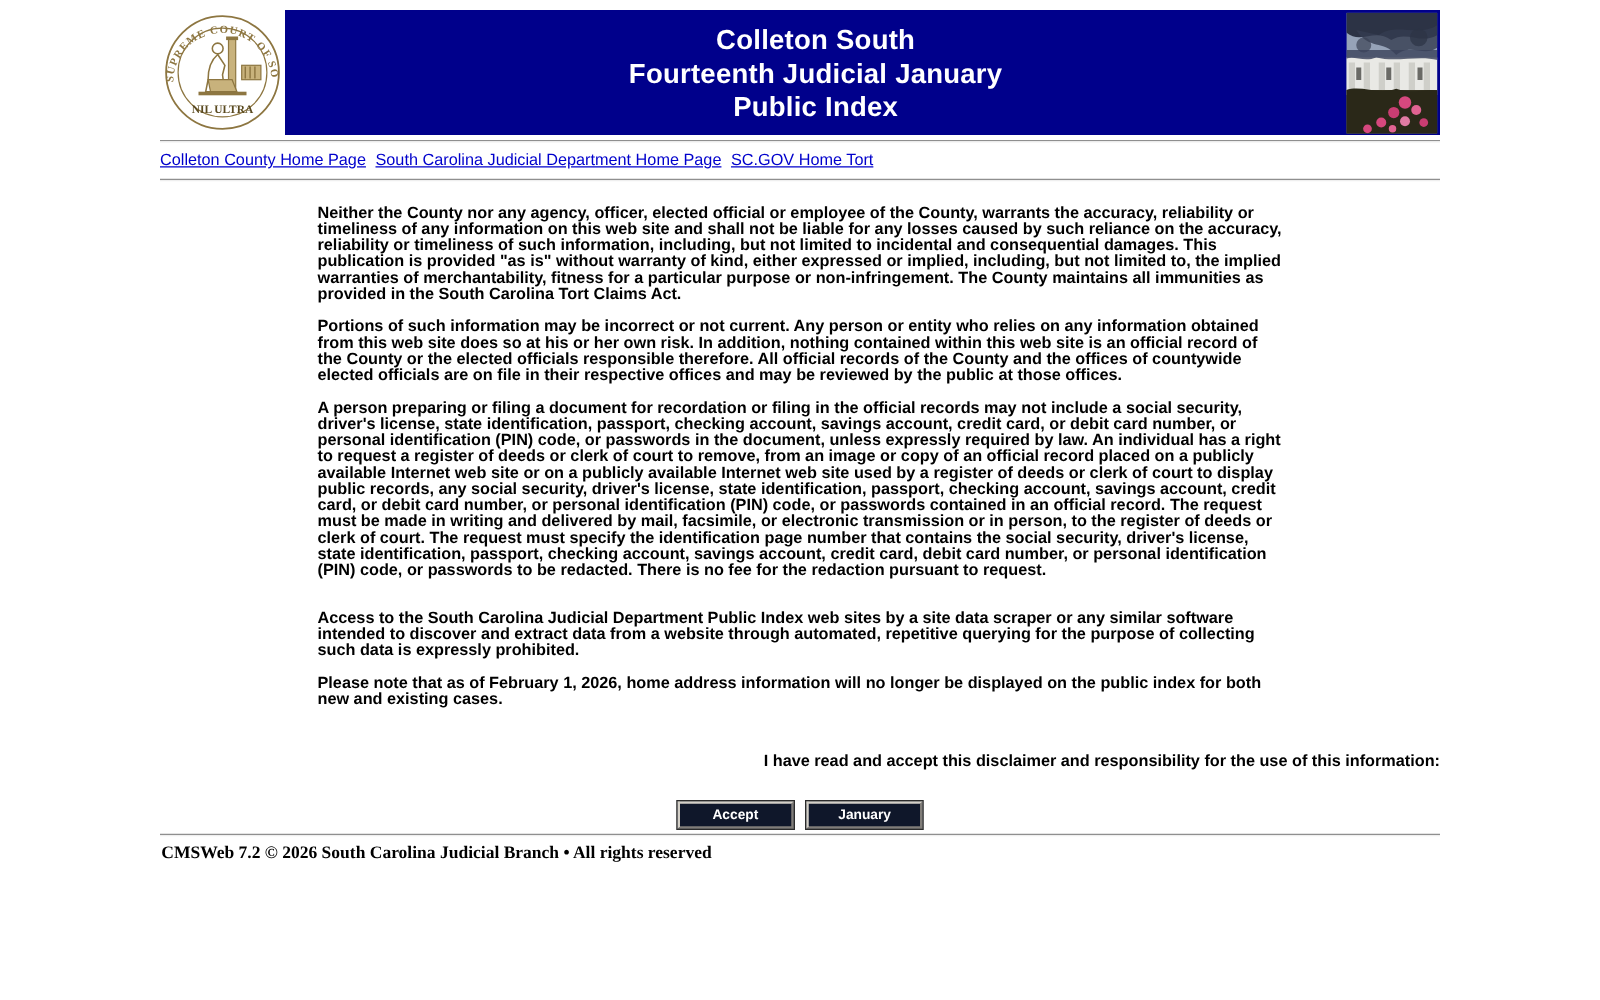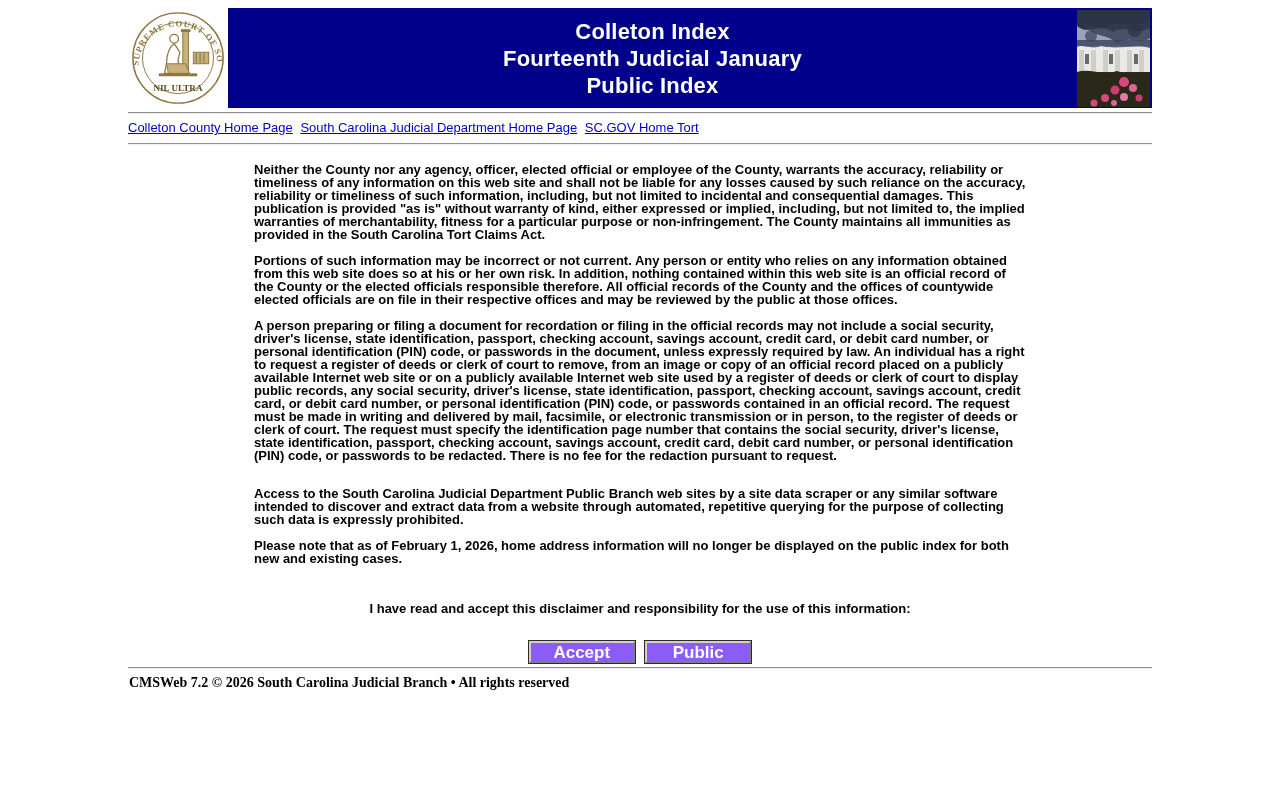--- a/index.html
+++ b/index.html
@@ -72,38 +72,38 @@
     width: 772px;
     margin: 18px auto 0 auto;
     font-size: 13px;
     font-weight: bold;
     color: #000000;
     line-height: 13px;
   }
   .content p { margin: 0 0 13px 0; }
   .content p.extra-gap { margin-top: 25px; }
   .prompt {
-    text-align: center;
+    text-align: right;
     font-size: 13px;
     font-weight: bold;
     color: #000000;
     margin-top: 36px;
   }
   
   .button-row {
     text-align: center;
     margin-top: 25px;
   }
   .btn {
-    width: 106px;
+    width: 93px;
     height: 22px;
-    background: #8b5cf6;
+    background: #0f172a;
     color: #ffffff;
     font-family: "Liberation Sans", sans-serif;
-    font-size: 17px;
+    font-size: 11px;
     font-weight: bold;
     border: 2px outset #d4d0c8;
     outline: 1px solid #2b2b2b;
     margin: 0 3px;
     cursor: pointer;
     padding: 0;
   }
   
   .footer-rule { margin-top: 7px; }
   .footer {
@@ -138,21 +138,21 @@
         <line x1="73" y1="45" x2="73" y2="55" stroke="#8d7641" stroke-width="1.2"></line>
         <line x1="77" y1="45" x2="77" y2="55" stroke="#8d7641" stroke-width="1.2"></line>
         <circle cx="46" cy="30" r="4.5" fill="#ffffff" stroke="#8d7641" stroke-width="1.3"></circle>
         <path d="M 46,35 C 40,40 38,48 38,56 L 36,66 L 52,66 L 50,52 L 52,44 Z" fill="#ffffff" stroke="#8d7641" stroke-width="1.3"></path>
         <path d="M 38,56 L 58,56 L 62,66 L 40,66 Z" fill="#c8b27c" stroke="#8d7641" stroke-width="1"></path>
         <rect x="30" y="66" width="40" height="3" fill="#8d7641"></rect>
         <text x="50" y="84" text-anchor="middle" font-size="9.5" font-weight="bold" fill="#5a4a20" font-family="Liberation Serif, serif">NIL ULTRA</text>
       </svg>
     </div>
     <div class="header-title">
-      <div>Colleton Index</div>
+      <div>Colleton South</div>
       <div>Fourteenth Judicial January</div>
       <div>Public Index</div>
     </div>
     <div class="photo-box">
       <svg width="73" height="97" viewBox="0 0 73 97">
         <rect x="0" y="0" width="73" height="97" fill="#96a3b8"></rect>
 
         <path d="M0,0 H73 V18 C60,26 48,14 36,22 C22,12 12,26 0,16 Z" fill="#2c3345"></path>
         <path d="M8,14 C18,30 30,22 40,34 C52,24 62,36 73,28 V10 C58,20 40,8 26,18 Z" fill="#343c50" opacity="0.8"></path>
         <circle cx="14" cy="26" r="6" fill="#3a4254" opacity="0.7"></circle>
@@ -192,28 +192,28 @@
     <a href="#">South Carolina Judicial Department Home Page</a>
     <a href="#">SC.GOV Home Tort</a>
   </div>
 
   <hr class="rule">
 
   <div class="content">
     <p>Neither the County nor any agency, officer, elected official or employee of the County, warrants the accuracy, reliability or timeliness of any information on this web site and shall not be liable for any losses caused by such reliance on the accuracy, reliability or timeliness of such information, including, but not limited to incidental and consequential damages. This publication is provided "as is" without warranty of kind, either expressed or implied, including, but not limited to, the implied warranties of merchantability, fitness for a particular purpose or non-infringement. The County maintains all immunities as provided in the South Carolina Tort Claims Act.</p>
     <p>Portions of such information may be incorrect or not current. Any person or entity who relies on any information obtained from this web site does so at his or her own risk. In addition, nothing contained within this web site is an official record of the County or the elected officials responsible therefore. All official records of the County and the offices of countywide elected officials are on file in their respective offices and may be reviewed by the public at those offices.</p>
     <p>A person preparing or filing a document for recordation or filing in the official records may not include a social security, driver's license, state identification, passport, checking account, savings account, credit card, or debit card number, or personal identification (PIN) code, or passwords in the document, unless expressly required by law. An individual has a right to request a register of deeds or clerk of court to remove, from an image or copy of an official record placed on a publicly available Internet web site or on a publicly available Internet web site used by a register of deeds or clerk of court to display public records, any social security, driver's license, state identification, passport, checking account, savings account, credit card, or debit card number, or personal identification (PIN) code, or passwords contained in an official record. The request must be made in writing and delivered by mail, facsimile, or electronic transmission or in person, to the register of deeds or clerk of court. The request must specify the identification page number that contains the social security, driver's license, state identification, passport, checking account, savings account, credit card, debit card number, or personal identification (PIN) code, or passwords to be redacted. There is no fee for the redaction pursuant to request.</p>
-    <p class="extra-gap">Access to the South Carolina Judicial Department Public Branch web sites by a site data scraper or any similar software intended to discover and extract data from a website through automated, repetitive querying for the purpose of collecting such data is expressly prohibited.</p>
+    <p class="extra-gap">Access to the South Carolina Judicial Department Public Index web sites by a site data scraper or any similar software intended to discover and extract data from a website through automated, repetitive querying for the purpose of collecting such data is expressly prohibited.</p>
     <p>Please note that as of February 1, 2026, home address information will no longer be displayed on the public index for both new and existing cases.</p>
   </div>
 
   <div class="prompt">I have read and accept this disclaimer and responsibility for the use of this information:</div>
 
   <div class="button-row">
     <button class="btn">Accept</button>
-    <button class="btn">Public</button>
+    <button class="btn">January</button>
   </div>
 
   <hr class="rule footer-rule">
 
   <div class="footer">CMSWeb 7.2 © 2026 South Carolina Judicial Branch • All rights reserved</div>
 
 </div>
 
 </body></html>

